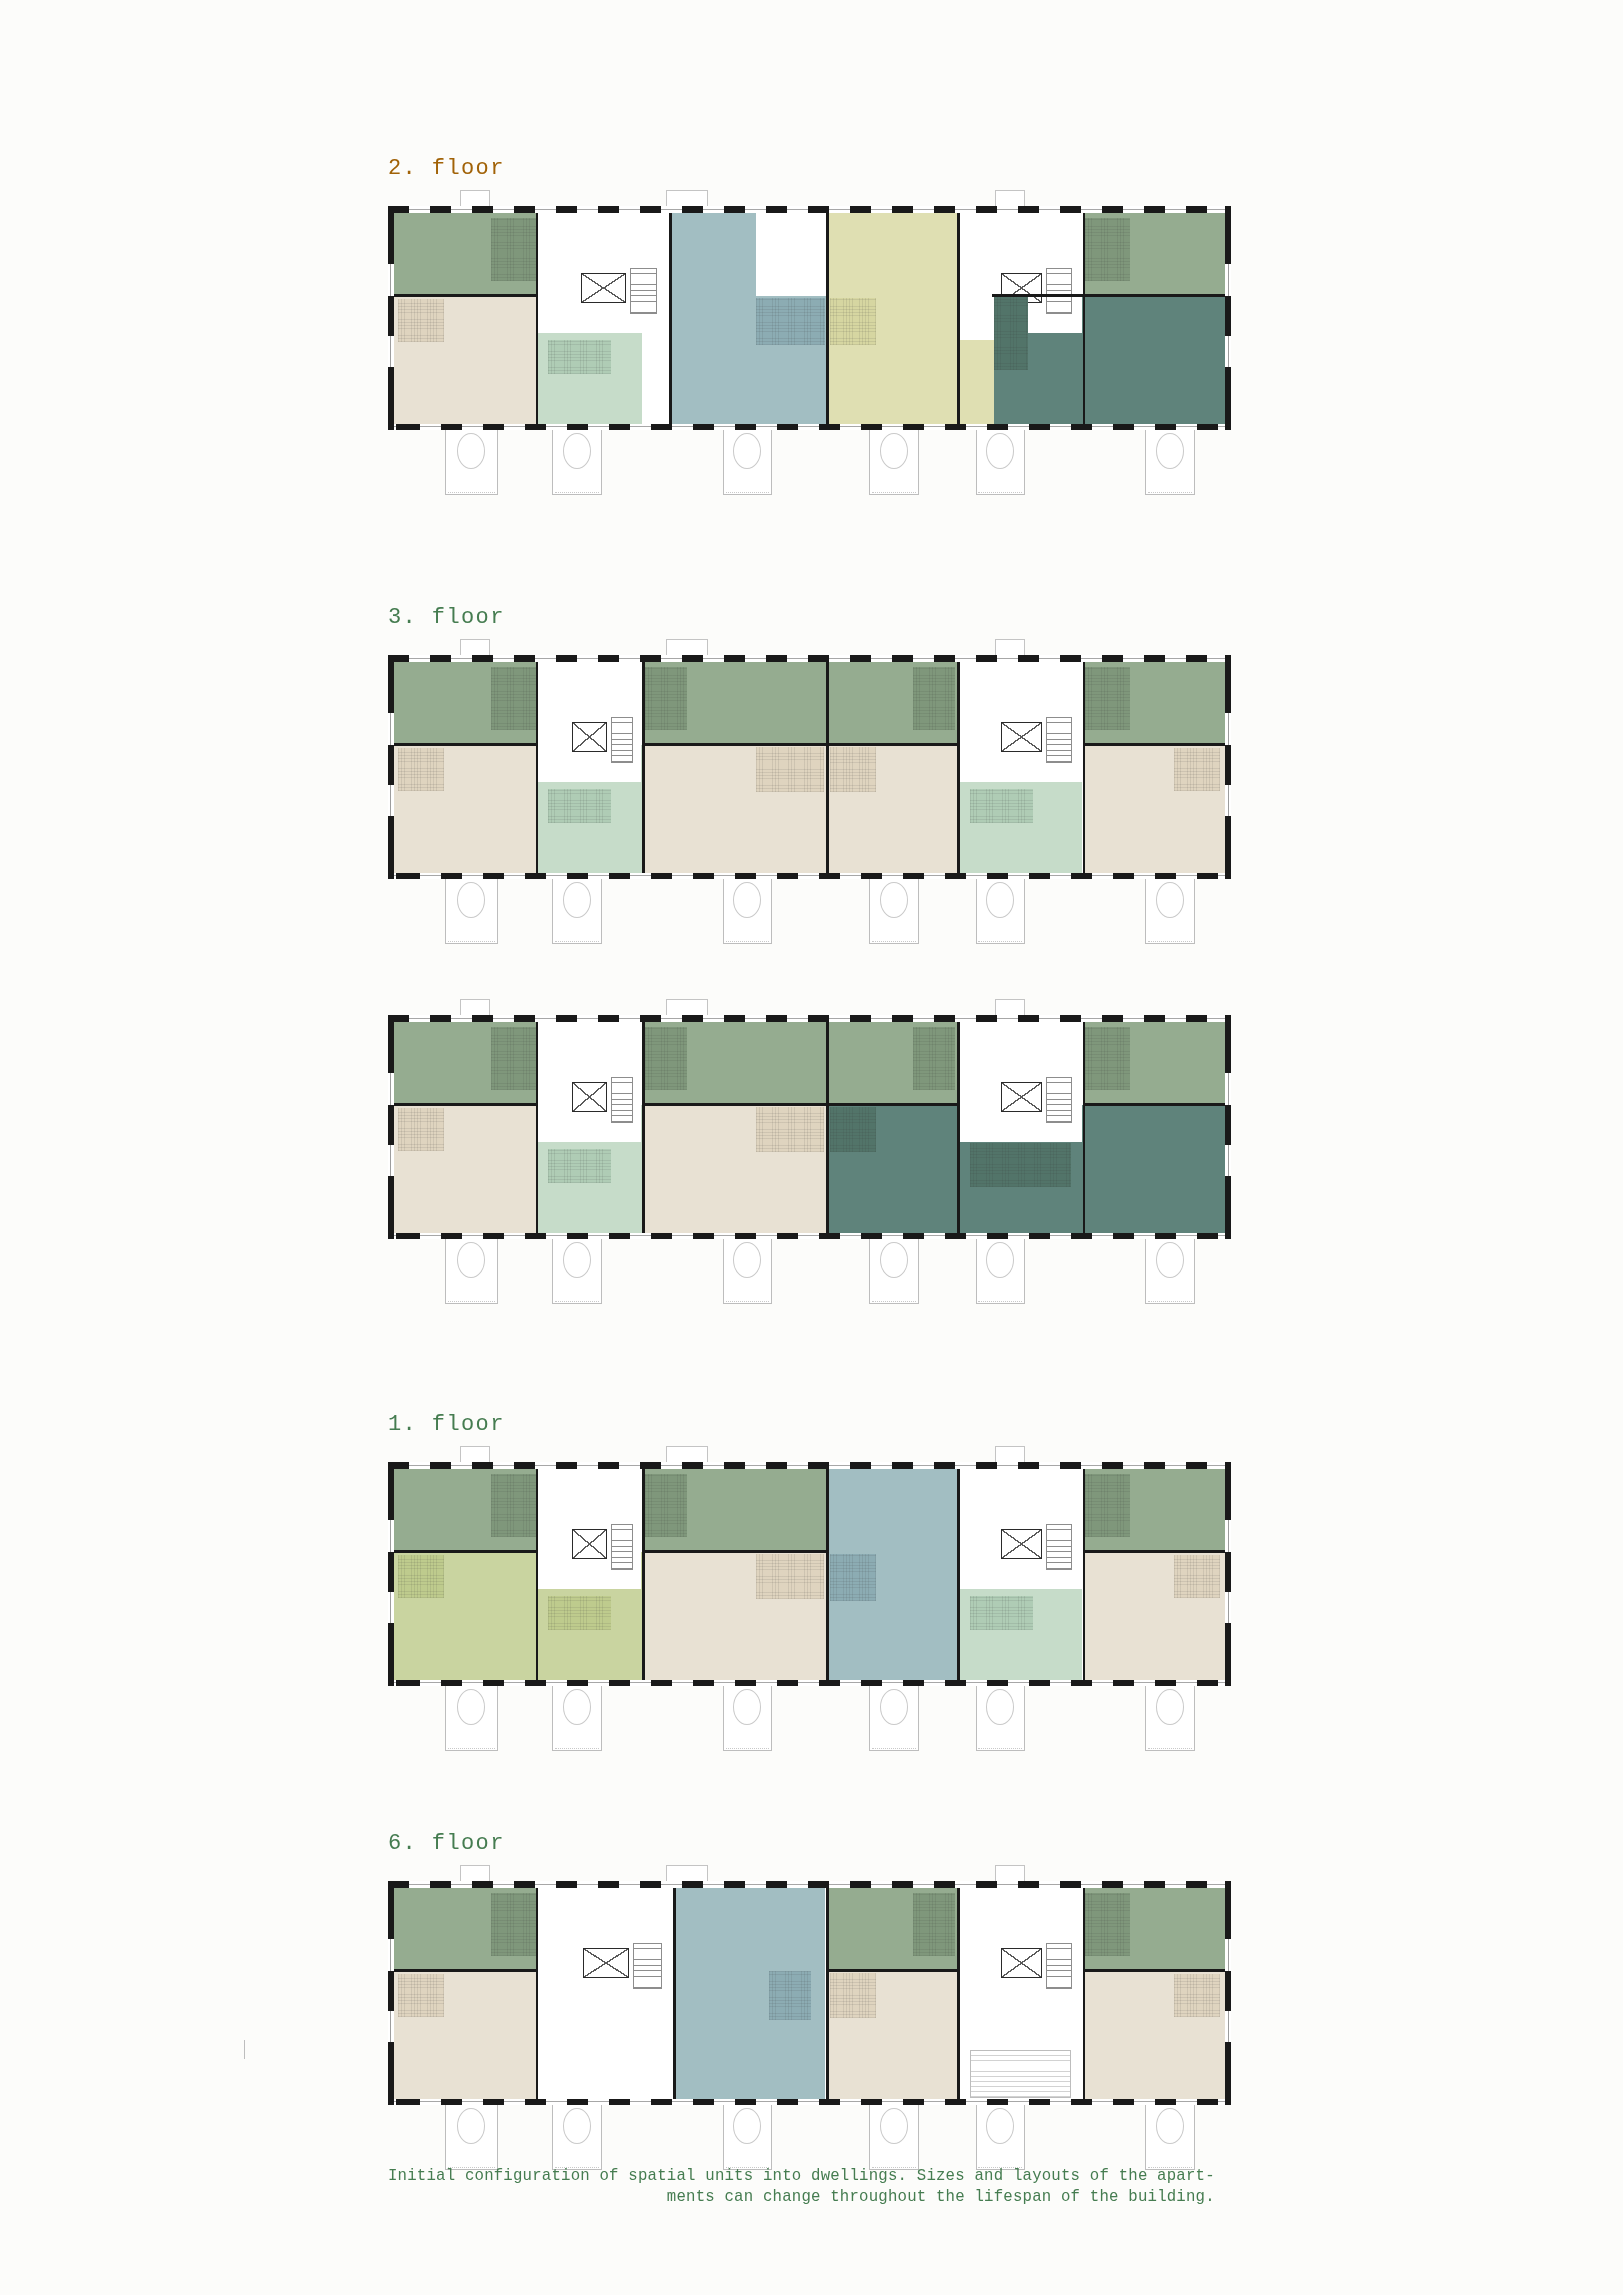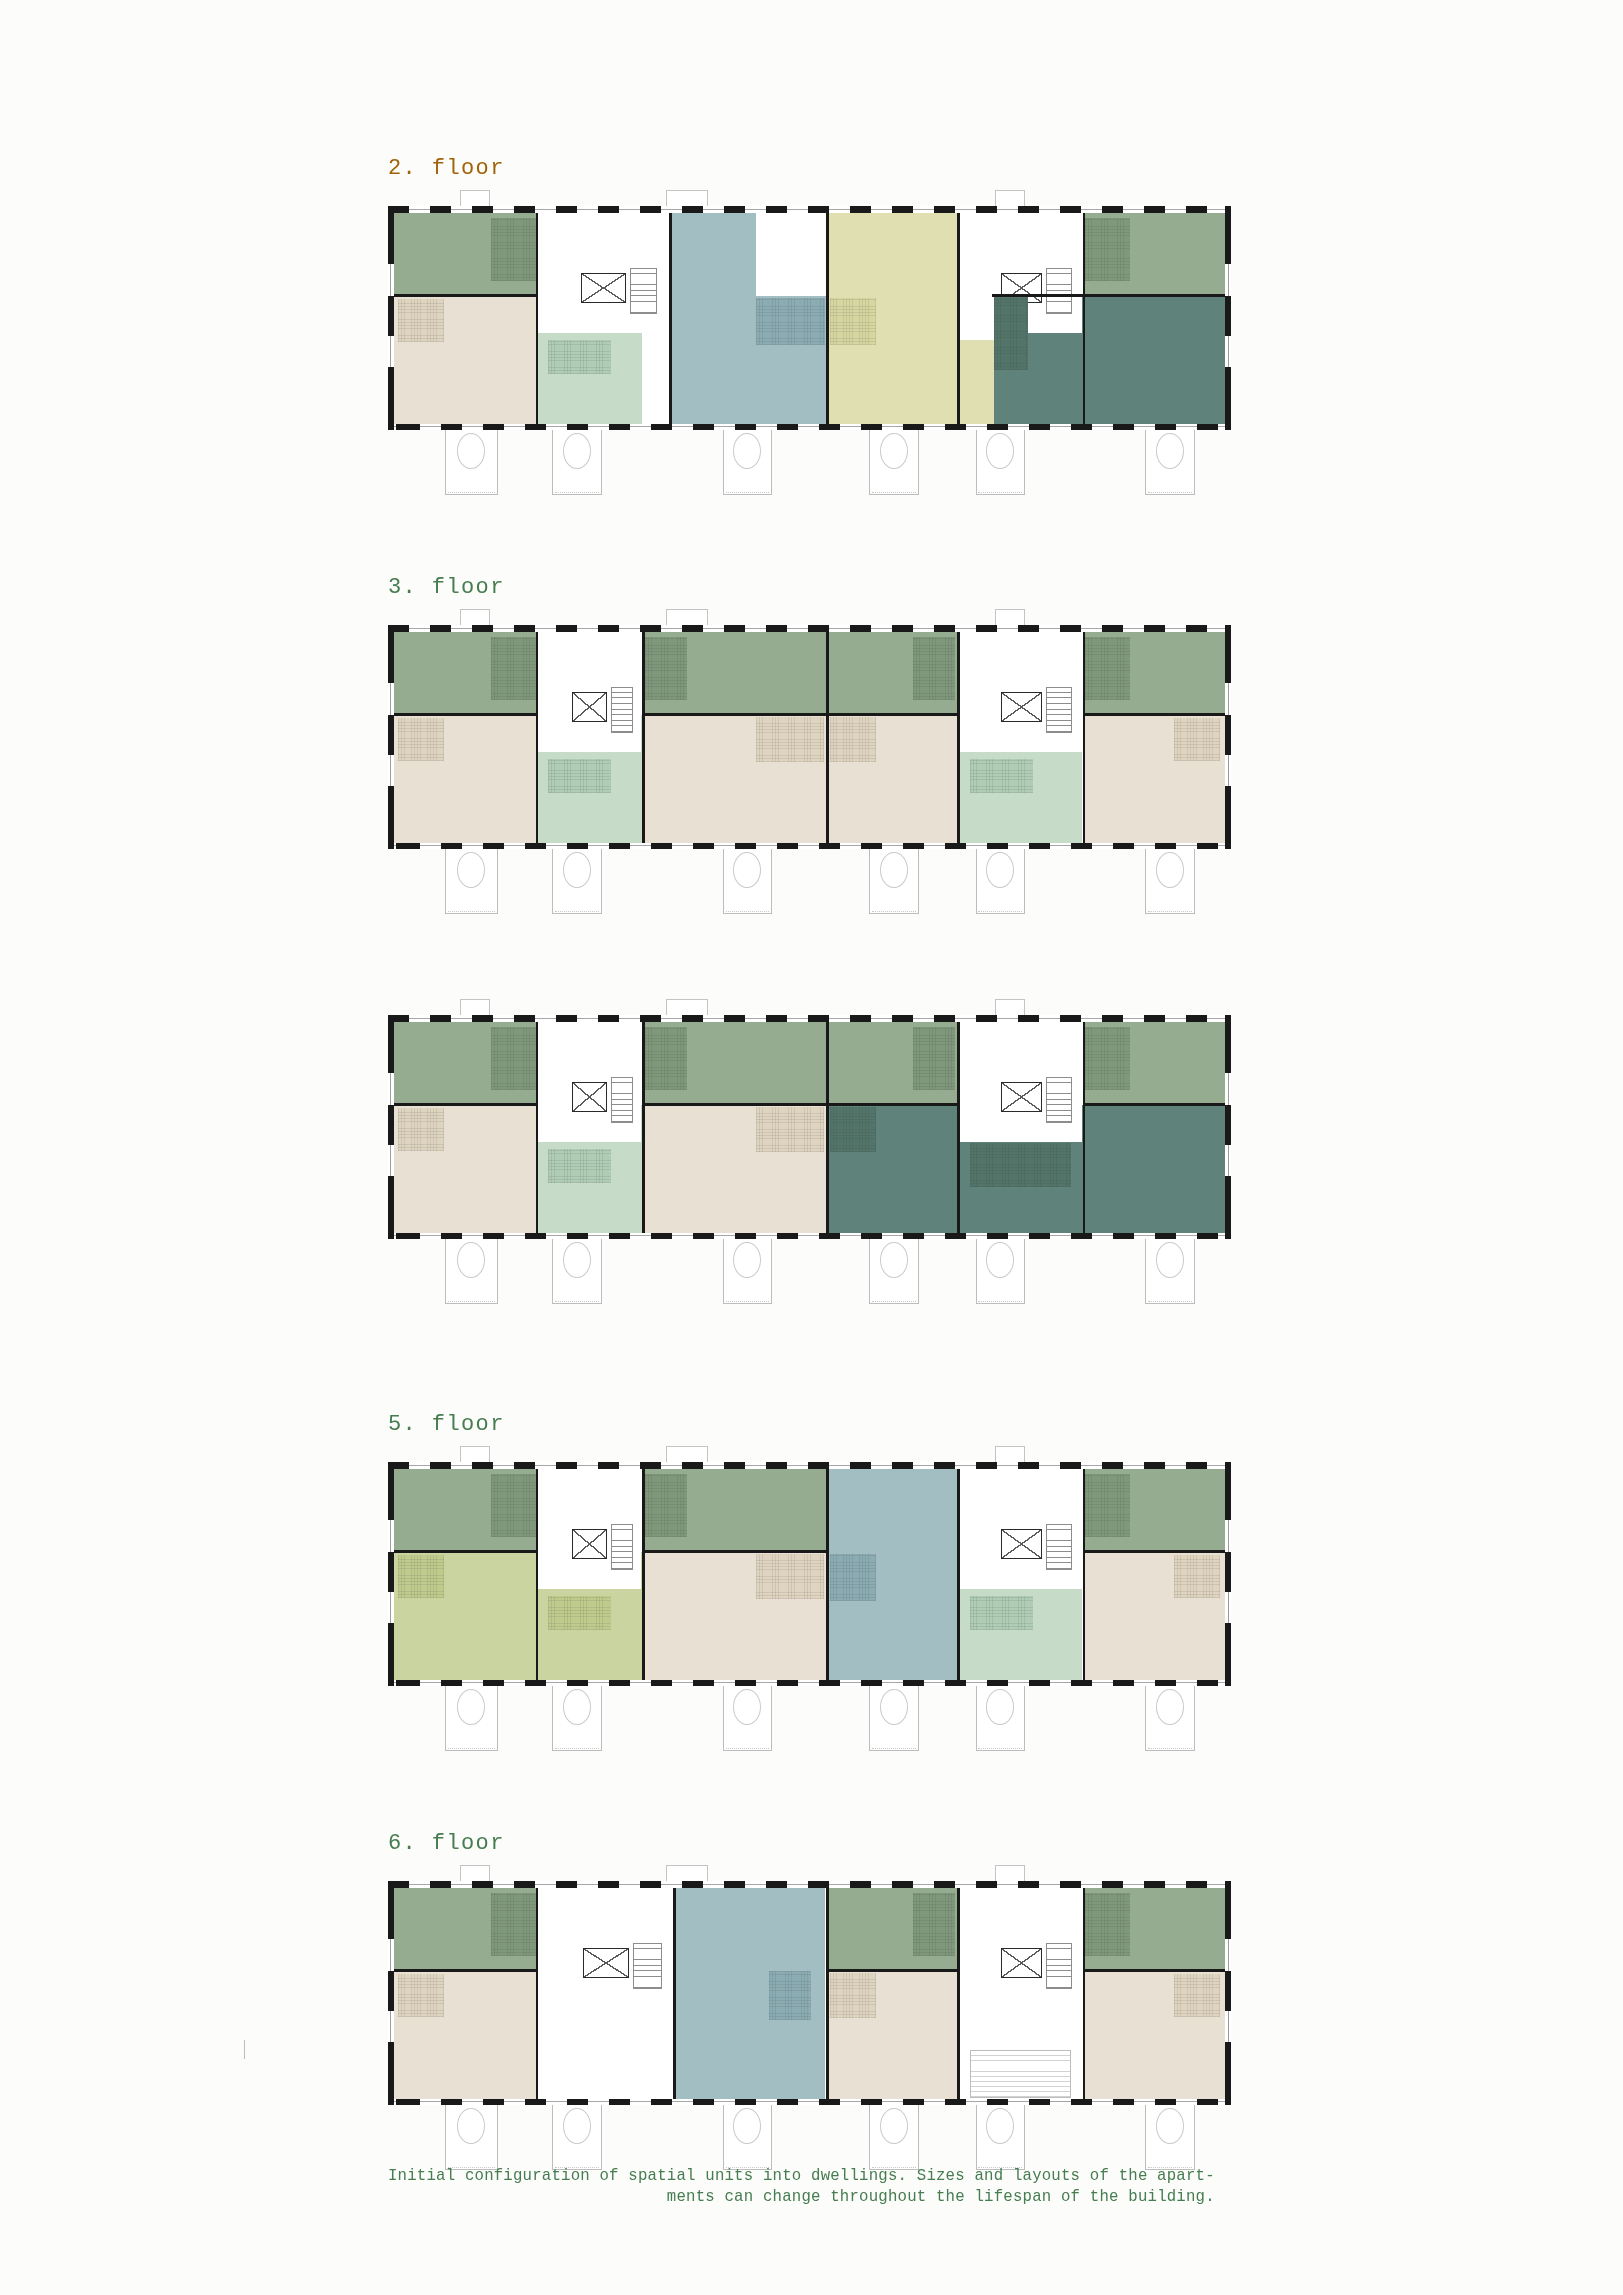--- a/index.html
+++ b/index.html
@@ -2,21 +2,21 @@
 <html style="font-size:7.4px"><head>
 <meta charset="utf-8">
 <style>
   html,body{margin:0;padding:0;}
   body{
     width:1623px;height:2295px;position:relative;background:#fcfcfa;
     font-family:"Liberation Mono","DejaVu Sans Mono",monospace;
     overflow:hidden;
   }
   .floor-section{position:absolute;left:388px;width:843px;}
-  .fs0{top:154px}.fs1{top:573px}.fs2{top:992px}.fs3{top:1410px}.fs4{top:1829px}
+  .fs0{top:154px}.fs1{top:603px}.fs2{top:992px}.fs3{top:1410px}.fs4{top:1829px}
   .floor-label{font-size:22px;letter-spacing:1.4px;height:29px;line-height:29px;}
   .plan{position:relative;margin-top:23px;width:843px;height:224px;background:#ffffff;}
   .unit{position:absolute;}
   .hatch{
     background-image:
       repeating-linear-gradient(0deg,rgba(50,50,50,0.10) 0 0.7px,transparent 0.7px 3.2px),
       repeating-linear-gradient(90deg,rgba(50,50,50,0.10) 0 0.7px,transparent 0.7px 3.2px);
   }
   .terrace{
     background-color:#ffffff;
@@ -276,21 +276,21 @@
       <div class="balcony" style="left: 69.7%; width: 5.9%;">
         <div class="oval"></div>
       </div>
       <div class="balcony" style="left: 89.8%; width: 5.9%;">
         <div class="oval"></div>
       </div>
     </div>
 </section>
 
 <section class="floor-section fs3">
-  <div class="floor-label" style="color: rgb(69, 124, 80);">5. floor</div>
+  <div class="floor-label" style="color: rgb(69, 124, 80);">1. floor</div>
   <div class="plan">
       <div class="unit" style="left: 0.7%; top: 2.8%; width: 16.8%; height: 37.2%; background-color: rgb(149, 172, 144);"></div>
       <div class="unit" style="left: 30.3%; top: 2.8%; width: 21.7%; height: 37.2%; background-color: rgb(149, 172, 144);"></div>
       <div class="unit" style="left: 52.2%; top: 2.8%; width: 15.3%; height: 94.4%; background-color: rgb(162, 190, 194);"></div>
       <div class="unit" style="left: 82.5%; top: 2.8%; width: 16.8%; height: 37.2%; background-color: rgb(149, 172, 144);"></div>
       <div class="unit" style="left: 0.7%; top: 40%; width: 16.8%; height: 57.2%; background-color: rgb(201, 212, 160);"></div>
       <div class="unit" style="left: 17.7%; top: 40%; width: 12.4%; height: 57.2%; background-color: rgb(201, 212, 160);"></div>
       <div class="unit" style="left: 30.3%; top: 40%; width: 21.7%; height: 57.2%; background-color: rgb(232, 225, 211);"></div>
       <div class="unit" style="left: 67.7%; top: 40%; width: 14.6%; height: 57.2%; background-color: rgb(198, 220, 201);"></div>
       <div class="unit" style="left: 82.5%; top: 40%; width: 16.8%; height: 57.2%; background-color: rgb(232, 225, 211);"></div>

